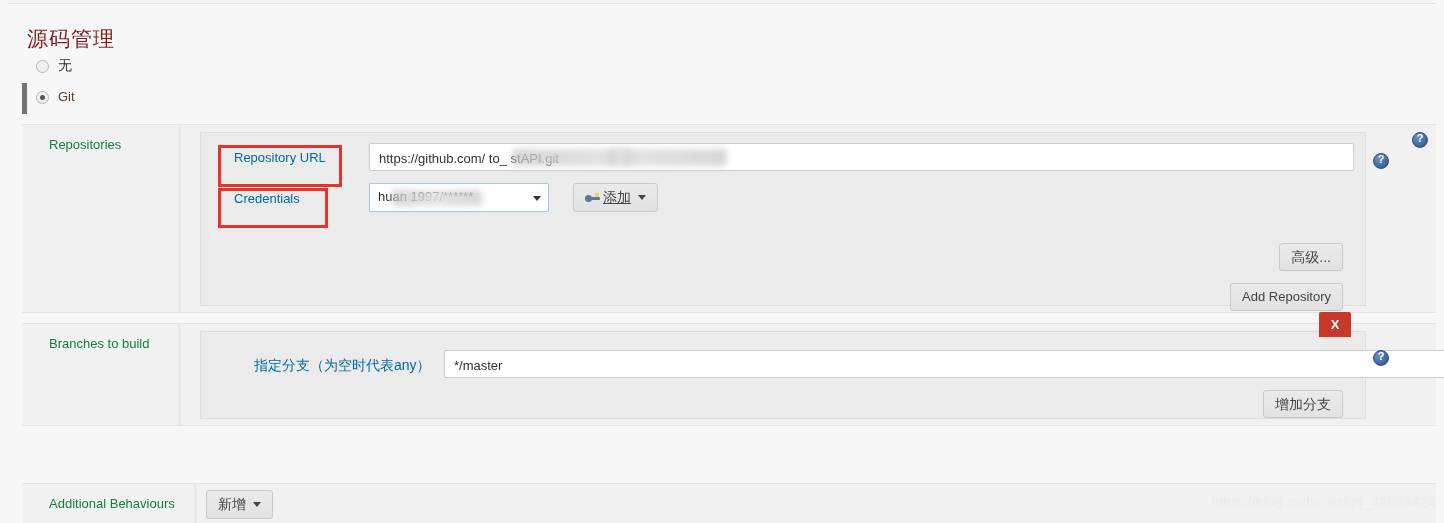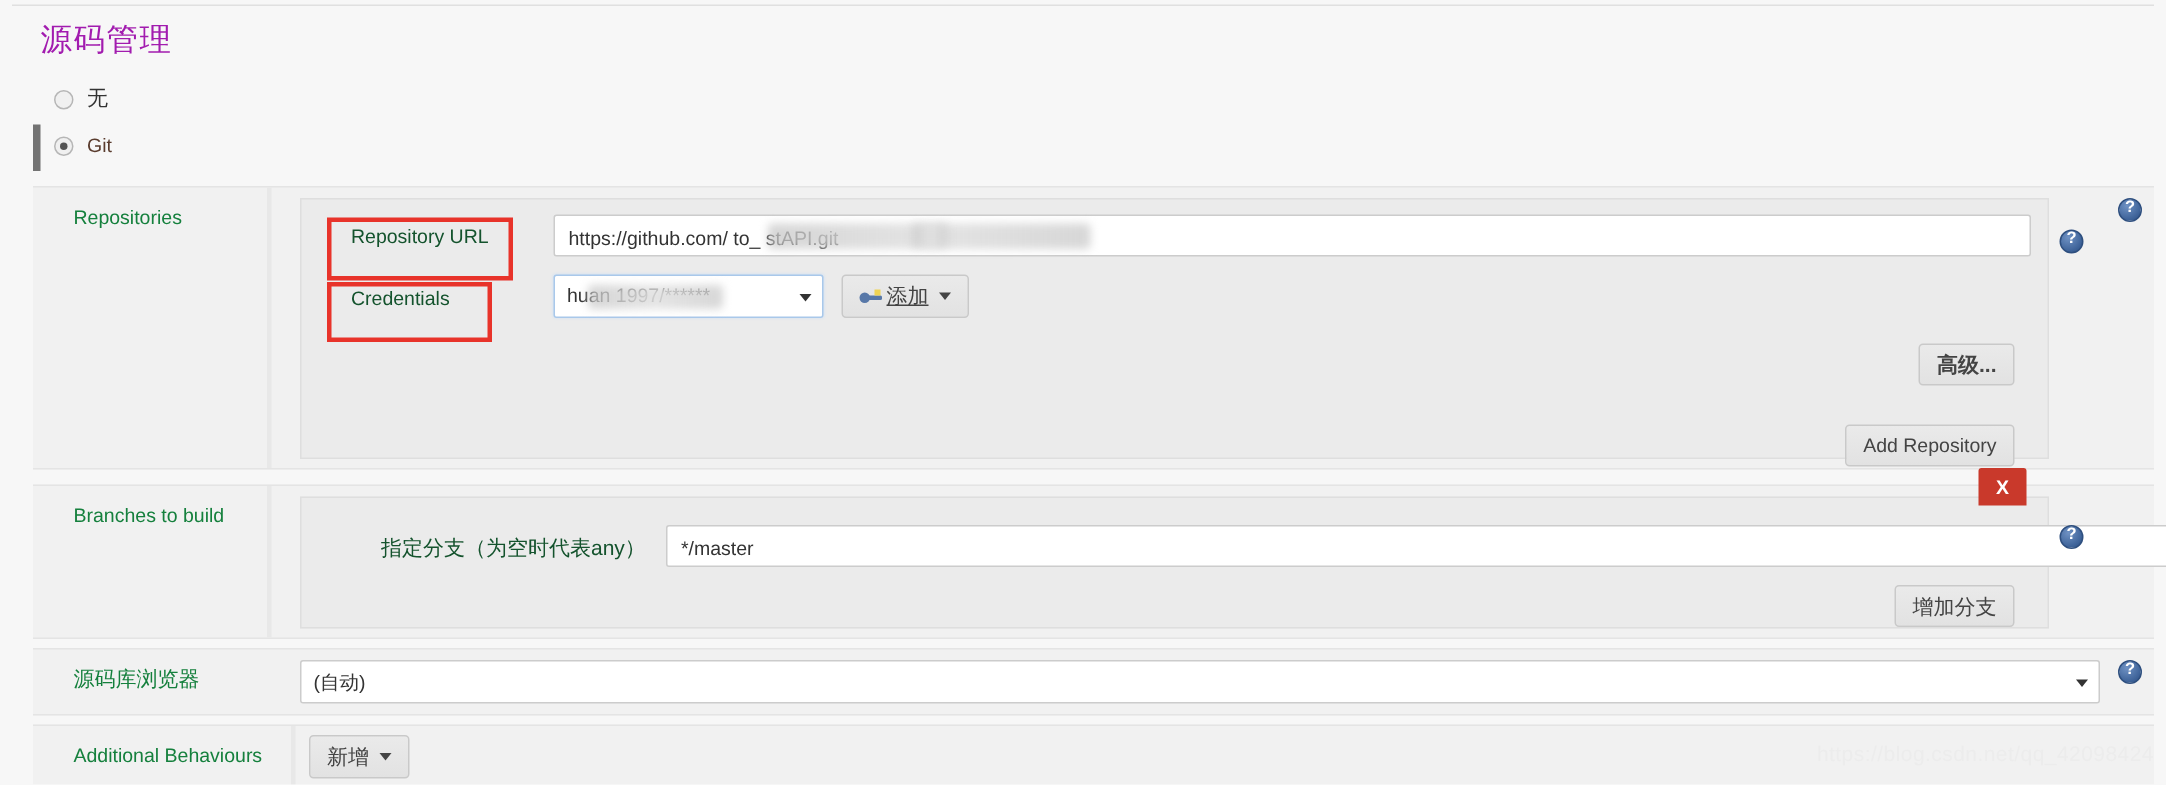--- a/index.html
+++ b/index.html
@@ -13,23 +13,23 @@
   #root {
     position: relative;
     width: 1444px; height: 523px;
     background: #f7f7f7;
   }
   .top-rule {
     position: absolute; left: 8px; top: 3px; width: 1428px; height: 1px;
     background: #e0e0e0;
   }
   .page-title {
-    position: absolute; left: 27px; top: 12px;
+    position: absolute; left: 27px; top: 25px;
     font-family: Liberation Serif, serif;
-    font-size: 21px; color: #a21caf; letter-spacing: 1px;
+    font-size: 21px; color: #7f1d1d; letter-spacing: 1px;
     white-space: nowrap;
   }
 
   
   .radio-group {
     position: absolute; left: 22px; top: 52px;
     width: 1414px;
   }
   .radio-row {
     position: relative; height: 31px;
@@ -75,21 +75,21 @@
 
   
   .inner-panel {
     position: absolute;
     background: #ebebeb;
     border: 1px solid #dedede;
   }
 
   .field-label {
     position: absolute;
-    font-size: 13px; color: #14532d;
+    font-size: 13px; color: #0369a1;
     white-space: nowrap;
   }
   .field-label.cn { font-size: 14px; }
 
   .txtinput {
     position: absolute;
     background: #fff;
     border: 1px solid #ccc;
     border-radius: 2px;
     font-size: 13px; color: #333;
@@ -268,25 +268,25 @@
       </div>
 
       <div class="field-label" style="left:33px; top:58px;">Credentials</div>
 
       <div class="selectbox focus" style="left:168px; top:50px; width:180px;">
         <span class="sv">huan                1997/******</span>
         <span class="caret"></span>
         <span class="blur" style="left:22px; top:6px; width:90px; height:16px;"></span>
       </div>
 
-      <div class="btn cn" style="left:360px; top:50px; height:29px; line-height:27px;text-decoration:underline;">
+      <div class="btn cn" style="left:372px; top:50px; height:29px; line-height:27px;text-decoration:underline;">
         <span class="key-icon"><span class="head"></span><span class="shaft"></span><span class="tooth"></span></span><span>添加</span><span class="dcaret"></span>
       </div>
 
-      <div class="btn cn" style="right:22px; top:96px;font-weight:bold;">
+      <div class="btn cn" style="right:22px; top:110px;">
         <span>高级...</span>
       </div>
 
       <div class="btn" style="right:22px; top:150px;">
         <span>Add Repository</span>
       </div>
     </div>
 
     <div class="help-icon" style="left:1351px; top:28px;"></div>
     <div class="help-icon" style="left:1390px; top:7px;"></div>
@@ -306,30 +306,20 @@
       <div class="btn cn" style="right:22px; top:58px;">
         <span>增加分支</span>
       </div>
     </div>
 
     <div class="del-x" style="left:1297px; top:-12px;">X</div>
 
     <div class="help-icon" style="left:1351px; top:26px;"></div>
   </div>
 
-  <div class="srow" style="top:432px; height:45px;">
-    <div class="srow-label cn" style="top:11px;">源码库浏览器</div>
-
-    <div class="selectbox" style="left:178px; top:7px; width:1200px;">
-      <span class="sv">(自动)</span>
-      <span class="caret"></span>
-    </div>
-
-    <div class="help-icon" style="left:1390px; top:7px;"></div>
-  </div>
 
   <div class="srow" style="top:483px; height:40px; border-bottom:none;">
     <div class="srow-label" style="top:12px;text-align:center;">Additional Behaviours</div>
     <div class="vdivider" style="left:172px;"></div>
 
     <div class="btn cn" style="left:184px; top:6px; height:29px; line-height:27px;">
       <span>新增</span><span class="dcaret"></span>
     </div>
   </div>
 

